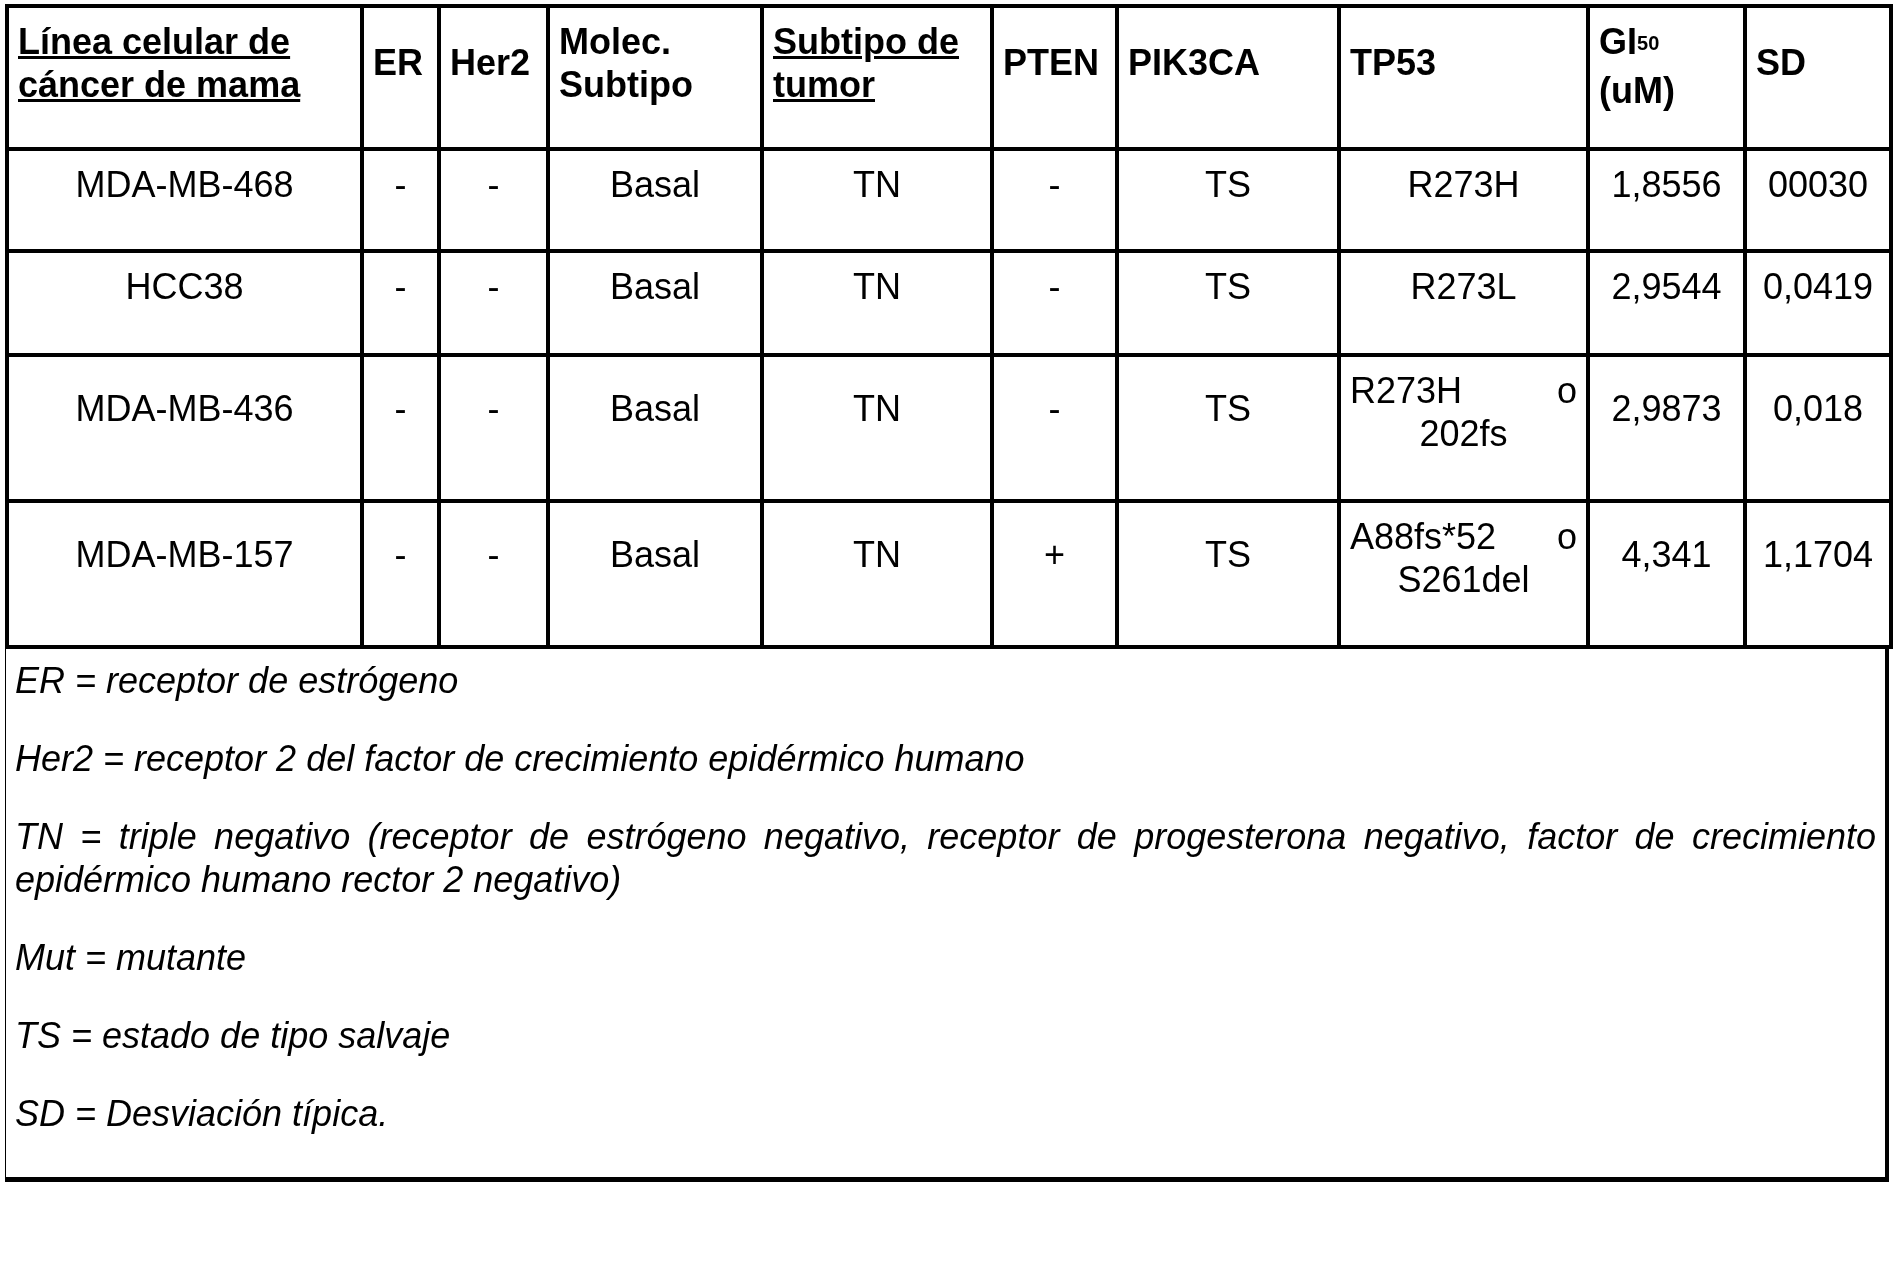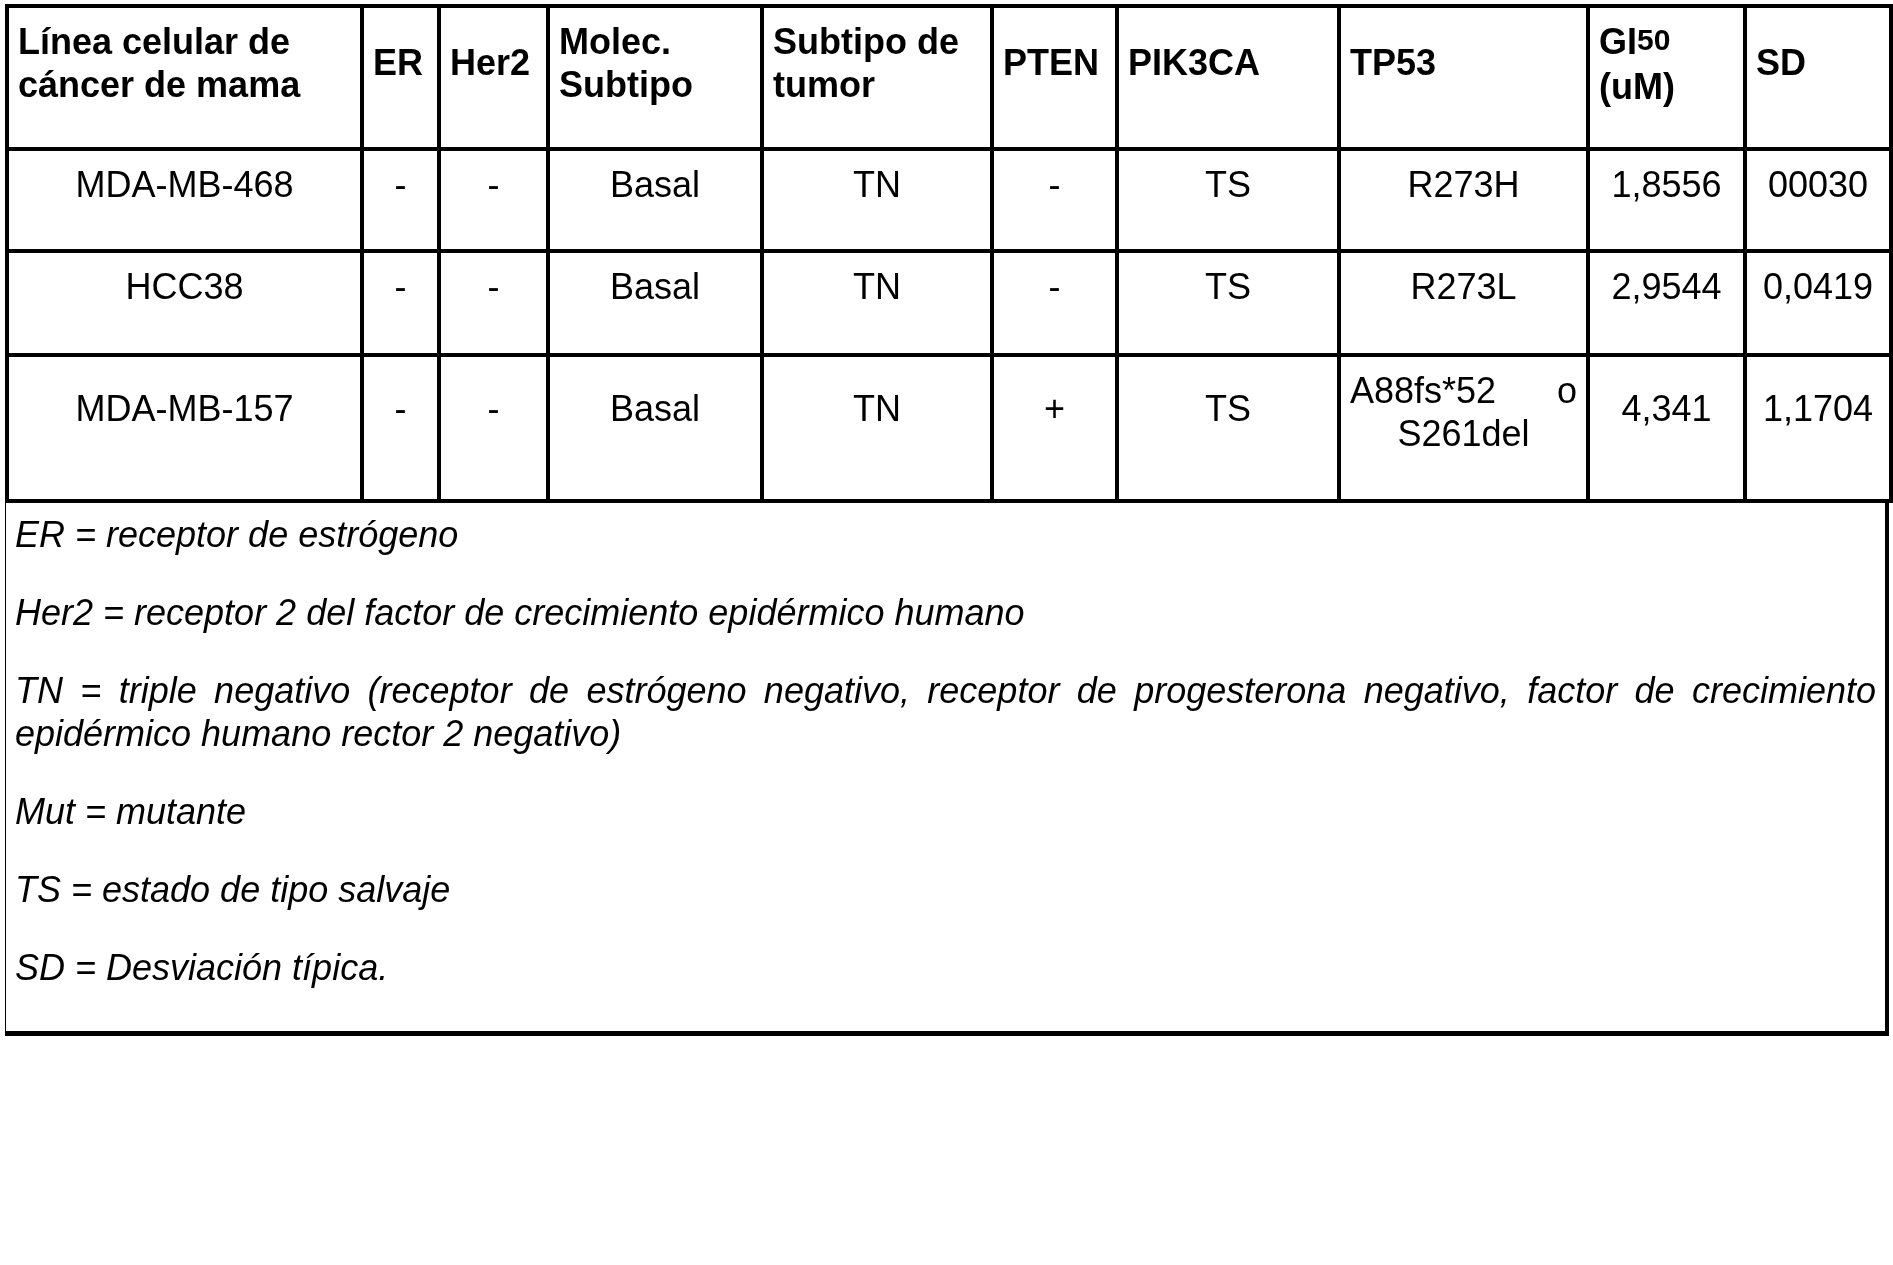--- a/index.html
+++ b/index.html
@@ -6,28 +6,28 @@
   body { width: 1893px; height: 1265px; position: relative; overflow: hidden;
          font-family: "Liberation Sans", "DejaVu Sans", sans-serif; color: #000; }
   .doc { position: absolute; left: 5px; top: 4px; width: 1884px; }
   table.main { border-collapse: collapse; table-layout: fixed; width: 1884px; }
   table.main td, table.main th {
     border: 4px solid #000; vertical-align: top; text-align: left;
     padding: 12px 9px 0 9px; font-size: 36px; line-height: 43px; box-sizing: border-box;
   }
   table.main th { font-weight: bold; }
   table.main td { font-weight: normal; text-align: center; }
-  .just { text-align: justify; text-align-last: auto; }
+  .just { text-align: justify; text-align-last: auto; text-decoration: underline; }
   .hdr { height: 143px; }
   .r1 { height: 102px; }
   .r2 { height: 104px; }
   .r3 { height: 146px; }
   .r4 { height: 146px; }
   .tp53-split { display: flex; justify-content: space-between; }
-  sub.s { font-size: 30px; vertical-align: baseline; position: relative; top: -4px; font-weight: bold; }
+  sub.s { font-size: 20px; vertical-align: baseline; position: relative; top: -4px; font-weight: bold; }
   .legend {
     border-left: 1px solid #000; border-right: 4px solid #000; border-bottom: 5px solid #000;
     border-top: 0; padding: 10px 9px 28px 9px; box-sizing: border-box; width: 1884px;
     font-size: 36px; line-height: 43px;
   }
   .legend p { margin: 0 0 35px 0; text-align: justify; font-style: italic; }
   .legend p:last-child { margin-bottom: 14px; }
 </style>
 </head>
 <body>
@@ -81,20 +81,38 @@
         <td>-</td>
         <td>-</td>
         <td>Basal</td>
         <td>TN</td>
         <td>-</td>
         <td>TS</td>
         <td>R273L</td>
         <td>2,9544</td>
         <td>0,0419</td>
       </tr>
+      <tr class="r3">
+        <td style="padding-top:30px">MDA-MB-436</td>
+        <td style="padding-top:30px">-</td>
+        <td style="padding-top:30px">-</td>
+        <td style="padding-top:30px">Basal</td>
+        <td style="padding-top:30px">TN</td>
+        <td style="padding-top:30px">-</td>
+        <td style="padding-top:30px">TS</td>
+        <td>
+          <div class="tp53-split">
+            <span>R273H</span>
+            <span>o</span>
+          </div>
+          <div>202fs</div>
+        </td>
+        <td style="padding-top:30px">2,9873</td>
+        <td style="padding-top:30px">0,018</td>
+      </tr>
       <tr class="r4">
         <td style="padding-top:30px">MDA-MB-157</td>
         <td style="padding-top:30px">-</td>
         <td style="padding-top:30px">-</td>
         <td style="padding-top:30px">Basal</td>
         <td style="padding-top:30px">TN</td>
         <td style="padding-top:30px">+</td>
         <td style="padding-top:30px">TS</td>
         <td>
           <div class="tp53-split">

